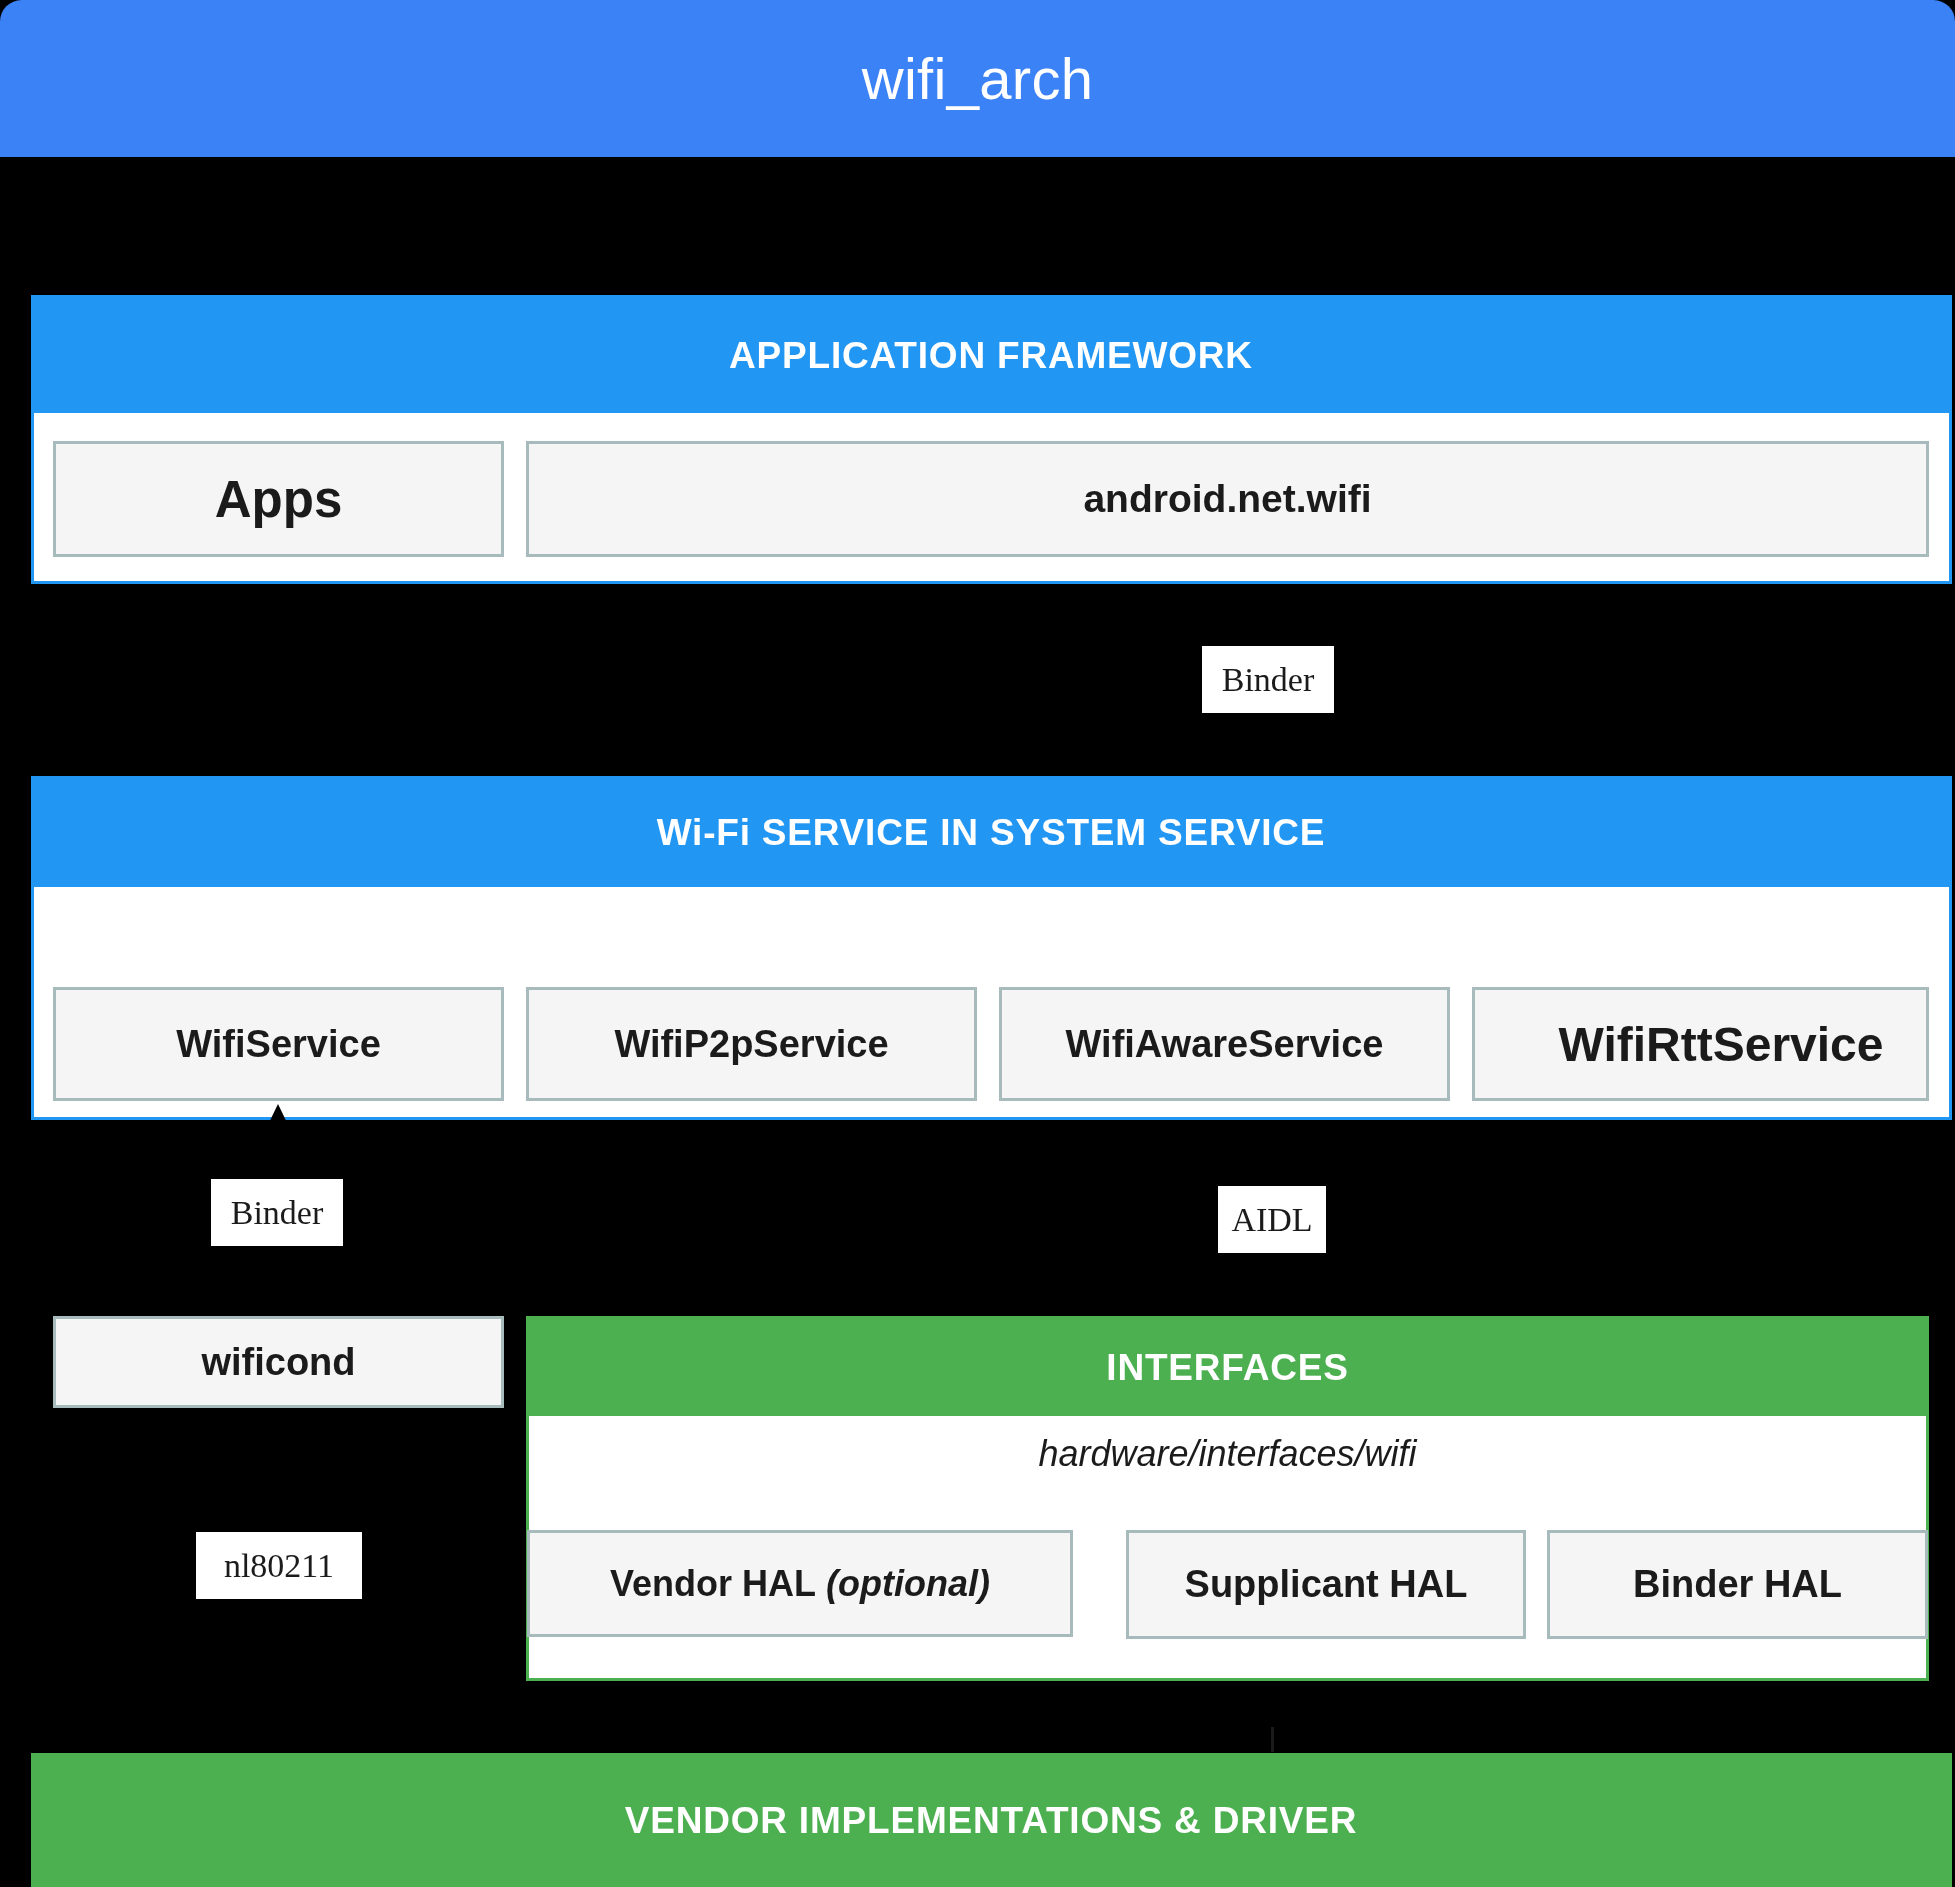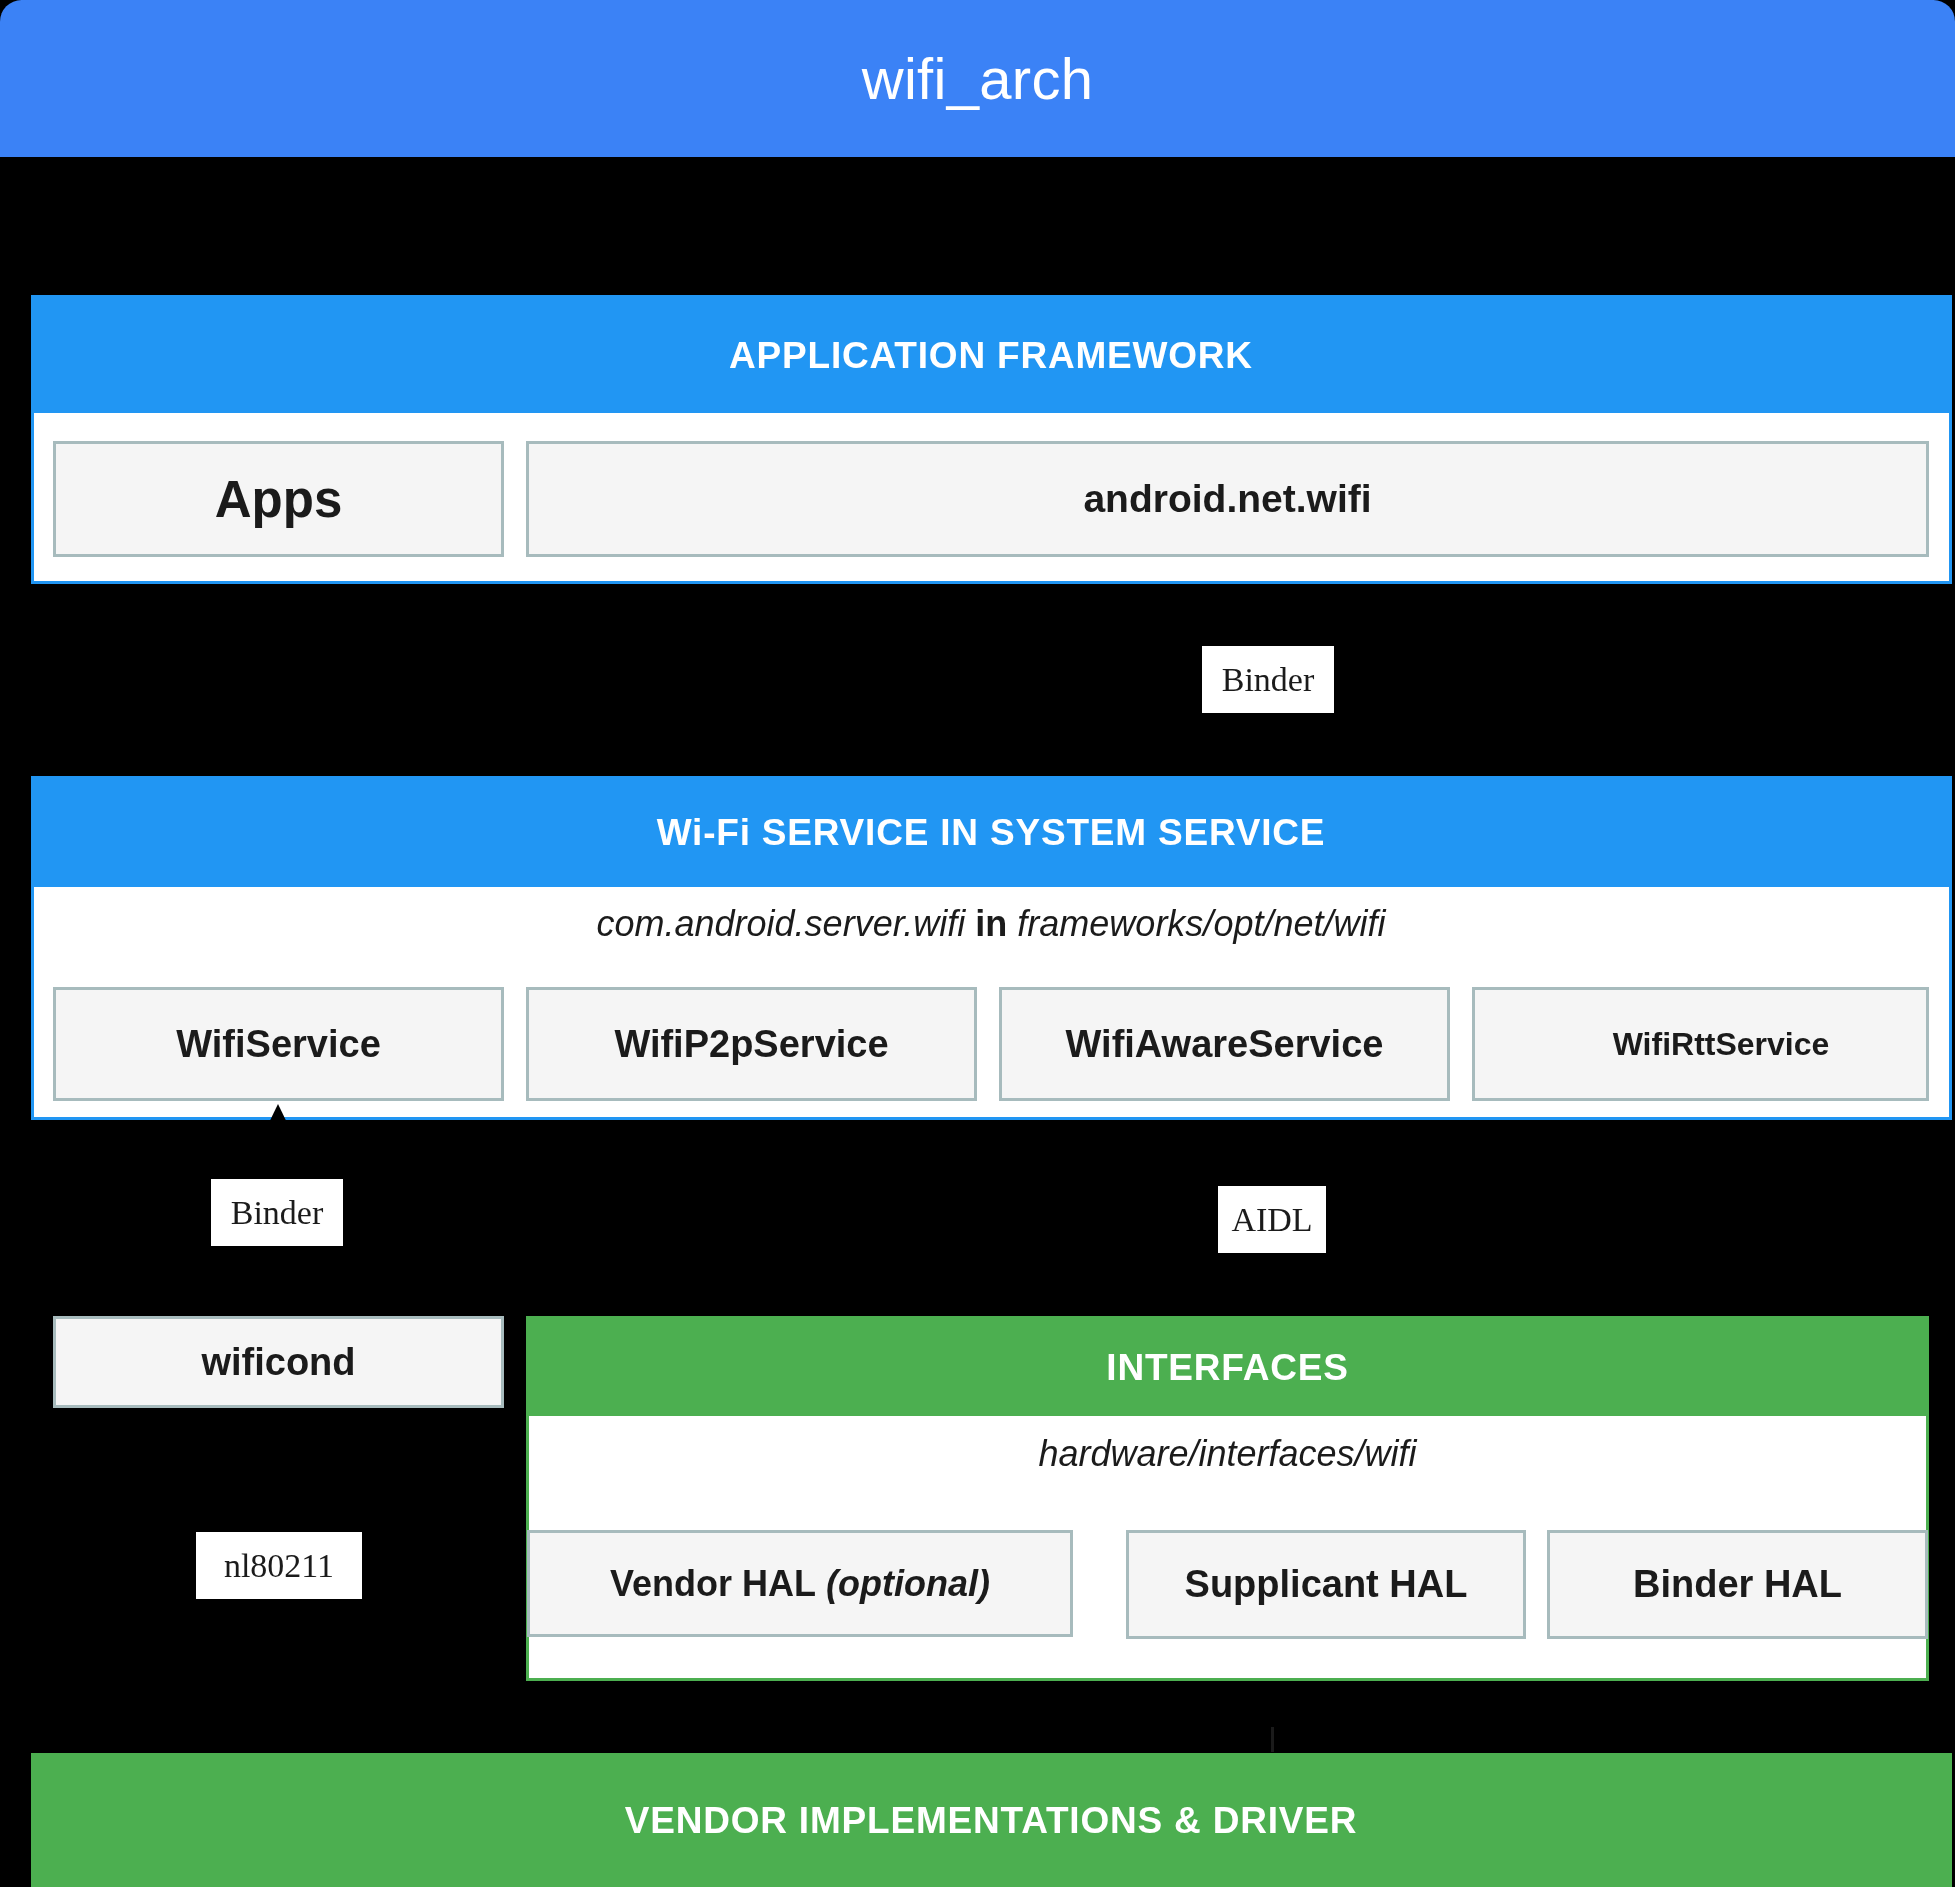--- a/index.html
+++ b/index.html
@@ -139,36 +139,31 @@
 <div class="box" style="left:526px; top:441px; width:1403px; height:116px; font-size:39px;">
   <span>android.net.wifi</span>
 </div>
 
 <div class="conn-label" style="left:1202px; top:646px; width:132px; height:67px; justify-content:center;">
   <span>Binder</span>
 </div>
 
 <div class="layer blue" style="left:30.5px; top:776px; width:1921px; height:344px;">
   <div class="layer-header blue" style="height:108px; font-size:37px;">Wi-Fi SERVICE IN SYSTEM SERVICE</div>
-  <div class="path-caption" style="left:0; top:124px;">
-    <span>com.android.server.wifi</span>
-    <b>in</b>
-    <span>frameworks/opt/net/wifi</span>
-  </div>
 </div>
 <div class="box" style="left:53px; top:987px; width:451px; height:114px; font-size:38px;">
   <span>WifiService</span>
 </div>
 <div class="box" style="left:526px; top:987px; width:451px; height:114px; font-size:38px;">
   <span>WifiP2pService</span>
 </div>
 <div class="box" style="left:999px; top:987px; width:451px; height:114px; font-size:38px;">
   <span>WifiAwareService</span>
 </div>
-<div class="box" style="left:1472px; top:987px; width:457px; height:114px; font-size:32px;padding-left:41px;">
+<div class="box" style="left:1472px; top:987px; width:457px; height:114px; font-size:48px;padding-left:41px;">
   <span>WifiRttService</span>
 </div>
 
 <div class="arrow-up" style="left:264px; top:1104px;"></div>
 
 <div class="conn-label" style="left:211px; top:1179px; width:132px; height:67px; justify-content:center;">
   <span>Binder</span>
 </div>
 <div class="conn-label" style="left:1218px; top:1186px; width:108px; height:67px; justify-content:center;">
   <span>AIDL</span>

